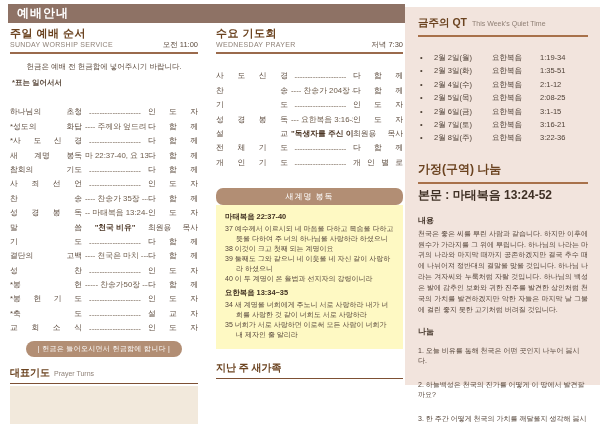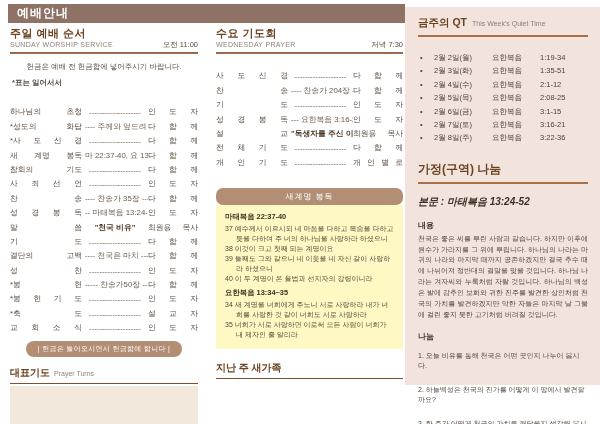--- a/index.html
+++ b/index.html
@@ -58,21 +58,21 @@
   .qt-title{font-size:10.5px;font-weight:bold;color:#6b4320;}
   .qt-eng{font-size:7px;color:#8f7f74;margin-left:5px;}
   .qt-list{margin-top:16px;}
   .qt-item{display:flex;font-size:7.5px;color:#4f4137;height:13.4px;align-items:baseline;}
   .qt-bullet{width:14px;padding-left:2px;color:#4f4137;}
   .qt-date{width:58px;}
   .qt-book{width:48px;}
 
   .share-head{margin-top:12px;border-bottom:2px solid #a8714a;padding-bottom:4px;}
   .share-title{font-size:12px;font-weight:bold;color:#6b4320;}
-  .passage{margin-top:11px;font-size:10px;font-weight:bold;color:#3f3025;font-style:italic;}
+  .passage{margin-top:3px;font-size:12px;font-weight:bold;color:#3f3025;}
   .h-label{margin-top:11px;font-size:8px;font-weight:bold;color:#3f3025;}
   .para{margin-top:3px;font-size:7px;line-height:1.55;color:#55453a;text-align:justify;}
   .q{font-size:7px;color:#55453a;line-height:1.4;}
   .q1{margin-top:9px;} .q2{margin-top:14px;} .q3{margin-top:14px;}
 </style>
 </head>
 <body>
 
 <div class="canvas">
 

